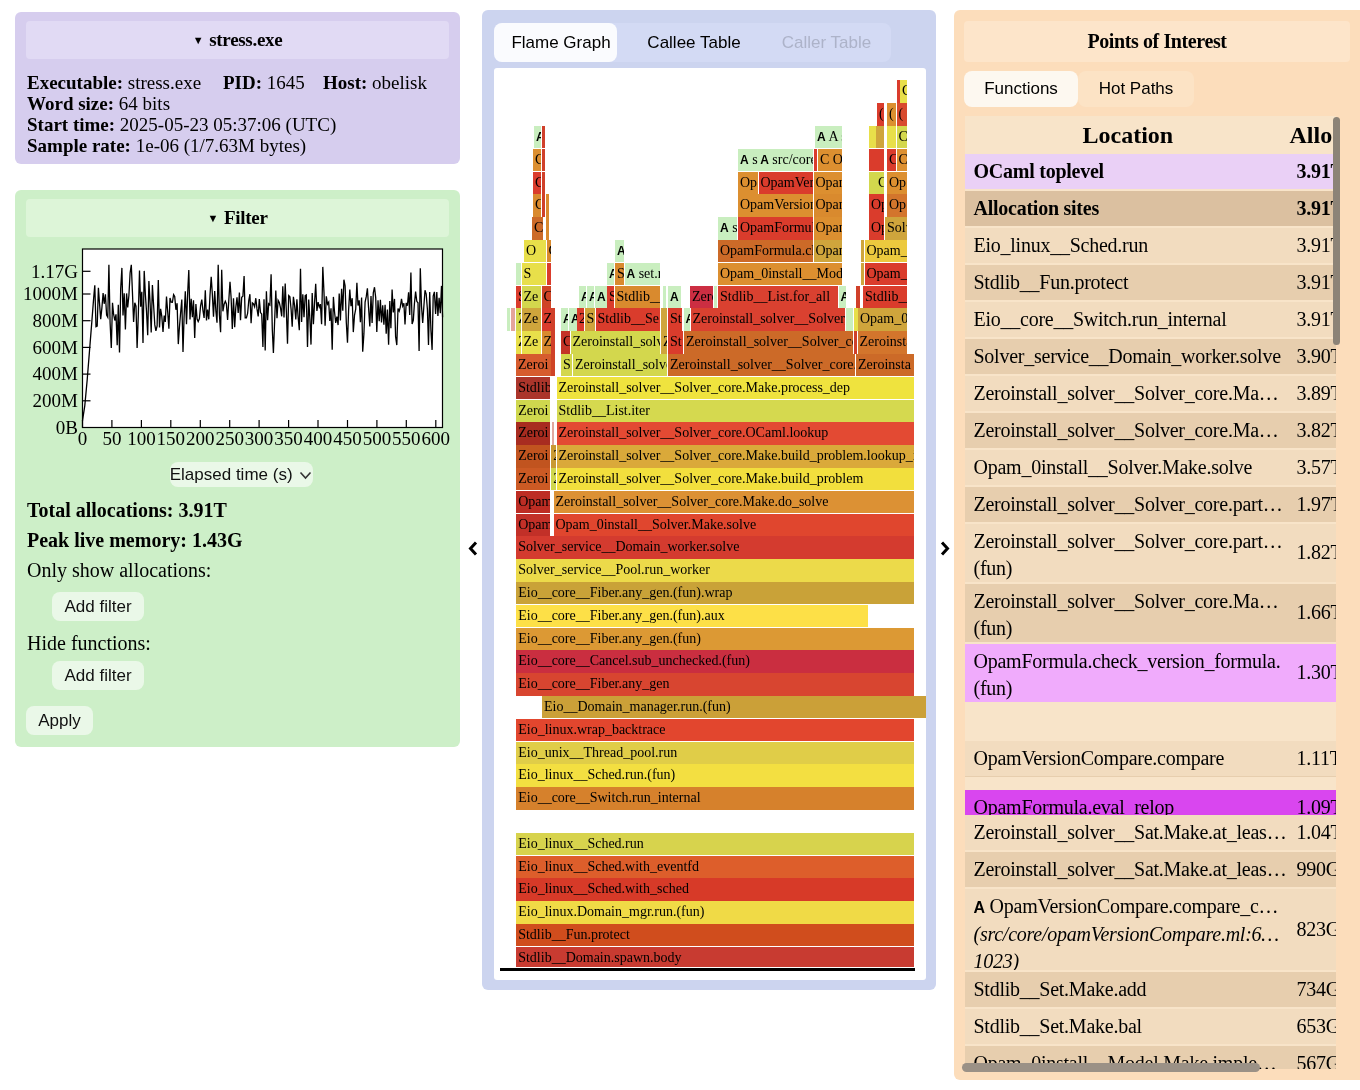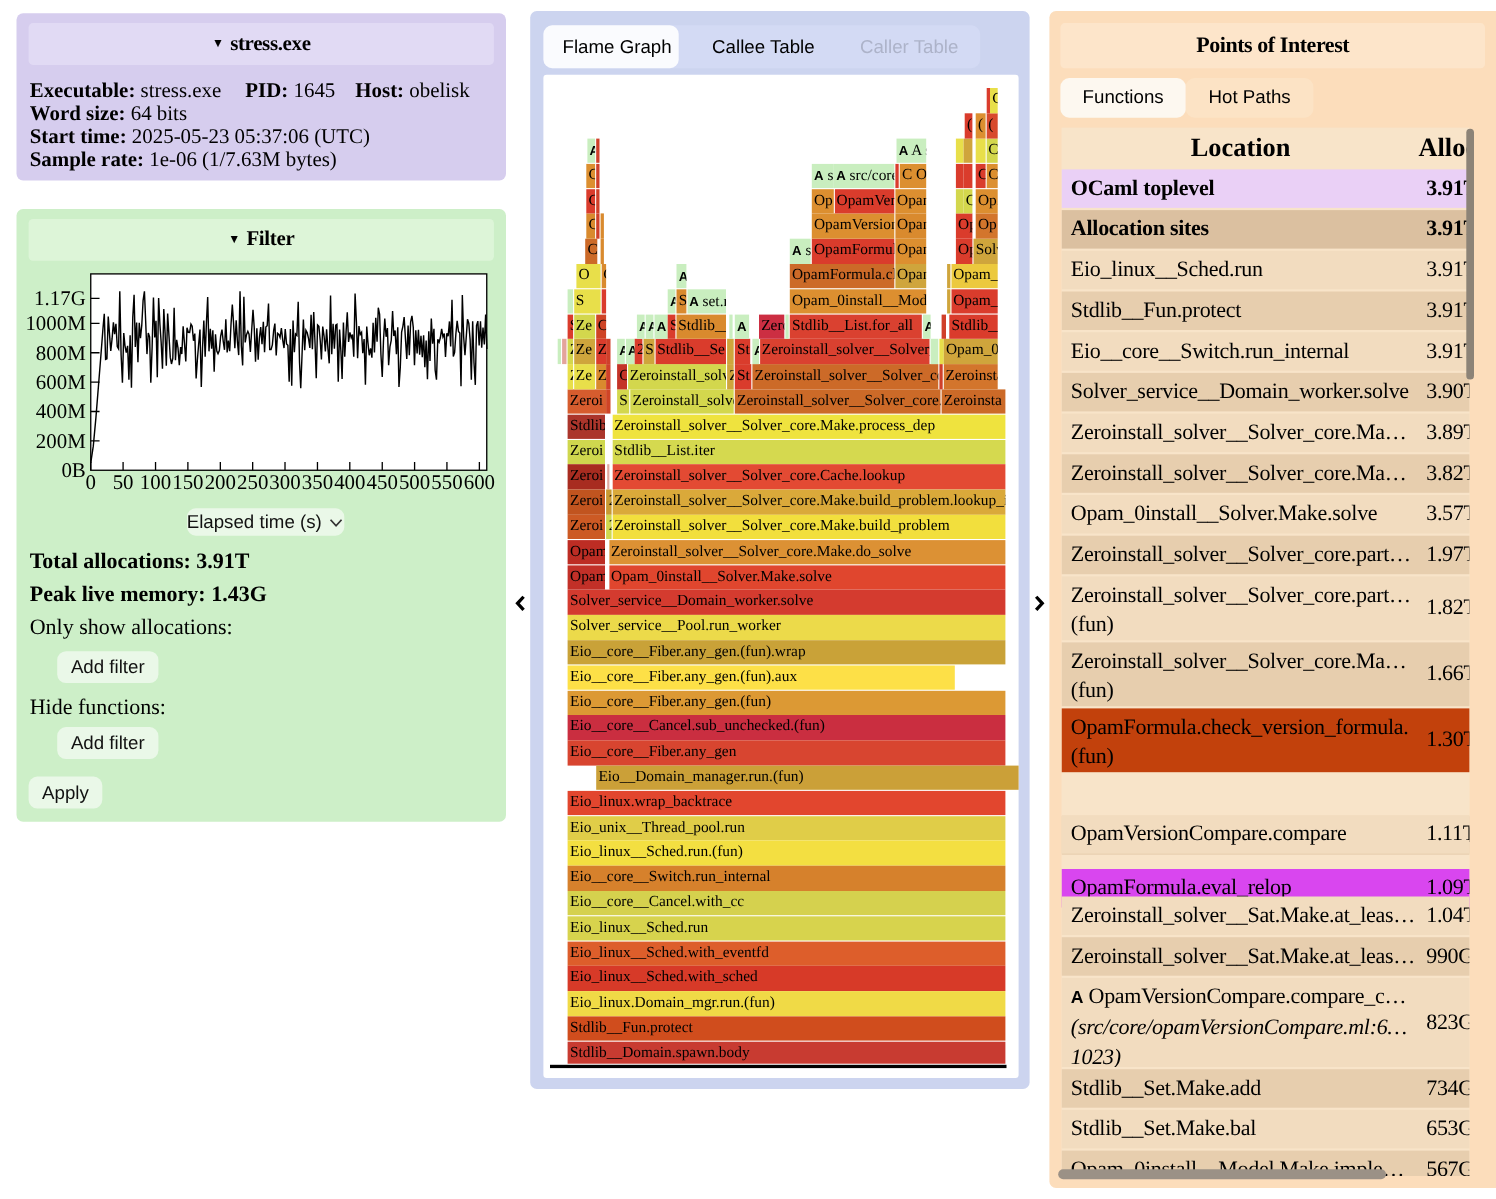--- a/index.html
+++ b/index.html
@@ -113,38 +113,37 @@
 <div id="mid">
  <div id="tabbar">
   <div class="t" style="left:0;width:123px;background:#fafbfe;border-radius:8px;text-indent:11px">Flame Graph</div>
   <div class="t" style="left:123px;width:145px;text-indent:9px">Callee Table</div>
   <div class="t" style="left:268px;width:129px;color:#adb3c9">Caller Table</div>
  </div>
  <div id="flamebox">
       <div id="flame">
 <i style="left:556.5px;top:376.8px;width:357.8px;height:22.4px;background:#efe33e;">Zeroinstall_solver__Solver_core.Make.process_dep</i>
 <i style="left:556.5px;top:399.6px;width:357.8px;height:22.4px;background:#d5d94f;">Stdlib__List.iter</i>
-<i style="left:556.5px;top:422.4px;width:357.8px;height:22.4px;background:#e34a33;">Zeroinstall_solver__Solver_core.Cache.lookup</i>
+<i style="left:556.5px;top:422.4px;width:357.8px;height:22.4px;background:#e34a33;">Zeroinstall_solver__Solver_core.OCaml.lookup</i>
 <i style="left:556.5px;top:445.2px;width:357.8px;height:22.4px;background:#daa93a;">Zeroinstall_solver__Solver_core.Make.build_problem.lookup_impl</i>
 <i style="left:556.5px;top:468.0px;width:357.8px;height:22.4px;background:#f2df3d;">Zeroinstall_solver__Solver_core.Make.build_problem</i>
 <i style="left:553.5px;top:490.8px;width:360.8px;height:22.4px;background:#dc9134;">Zeroinstall_solver__Solver_core.Make.do_solve</i>
 <i style="left:553.5px;top:513.6px;width:360.8px;height:22.4px;background:#e0462e;">Opam_0install__Solver.Make.solve</i>
 <i style="left:516.2px;top:536.4px;width:398.1px;height:22.4px;background:#d43b2f;">Solver_service__Domain_worker.solve</i>
 <i style="left:516.2px;top:559.2px;width:398.1px;height:22.4px;background:#ecda4a;">Solver_service__Pool.run_worker</i>
 <i style="left:516.2px;top:582.0px;width:398.1px;height:22.4px;background:#c9a238;">Eio__core__Fiber.any_gen.(fun).wrap</i>
 <i style="left:516.2px;top:604.8px;width:352px;height:22.4px;background:#fde047;">Eio__core__Fiber.any_gen.(fun).aux</i>
 <i style="left:516.2px;top:627.6px;width:398.1px;height:22.4px;background:#dc9934;">Eio__core__Fiber.any_gen.(fun)</i>
 <i style="left:516.2px;top:650.4px;width:398.1px;height:22.4px;background:#ca2e40;">Eio__core__Cancel.sub_unchecked.(fun)</i>
 <i style="left:516.2px;top:673.2px;width:398.1px;height:22.4px;background:#d84530;">Eio__core__Fiber.any_gen</i>
 <i style="left:542px;top:696.0px;width:398.1px;height:22.4px;background:#cba038;">Eio__Domain_manager.run.(fun)</i>
 <i style="left:516.2px;top:741.6px;width:398.1px;height:22.4px;background:#e0cd48;">Eio_unix__Thread_pool.run</i>
 <i style="left:516.2px;top:718.8px;width:398.1px;height:22.4px;background:#e2462e;">Eio_linux.wrap_backtrace</i>
 <i style="left:516.2px;top:764.4px;width:398.1px;height:22.4px;background:#f3df41;">Eio_linux__Sched.run.(fun)</i>
 <i style="left:516.2px;top:787.2px;width:398.1px;height:22.4px;background:#d6812c;">Eio__core__Switch.run_internal</i>
-<i style="left:516.2px;top:810.0px;width:398.1px;height:22.4px;background:#d5d14e;">Eio__core__Cancel.with_cc</i>
 <i style="left:516.2px;top:832.8px;width:398.1px;height:22.4px;background:#d7d34d;">Eio_linux__Sched.run</i>
 <i style="left:516.2px;top:855.6px;width:398.1px;height:22.4px;background:#dd5e2b;">Eio_linux__Sched.with_eventfd</i>
 <i style="left:516.2px;top:878.4px;width:398.1px;height:22.4px;background:#d73a28;">Eio_linux__Sched.with_sched</i>
 <i style="left:516.2px;top:901.2px;width:398.1px;height:22.4px;background:#f0da46;">Eio_linux.Domain_mgr.run.(fun)</i>
 <i style="left:516.2px;top:924.0px;width:398.1px;height:22.4px;background:#d04d1d;">Stdlib__Fun.protect</i>
 <i style="left:516.2px;top:946.8px;width:398.1px;height:20.5px;background:#c83b31;">Stdlib__Domain.spawn.body</i>
 <i style="left:516.2px;top:376.8px;width:34.3px;height:22.4px;background:#ab352b;">Stdlib</i>
 <i style="left:516.2px;top:399.6px;width:34.3px;height:22.4px;background:#cfd74e;">Zeroi</i>
 <i style="left:516.2px;top:422.4px;width:34.3px;height:22.4px;background:#a82c20;">Zeroi</i>
 <i style="left:516.2px;top:445.2px;width:34.3px;height:22.4px;background:#c1541f;">Zeroi</i>
@@ -325,21 +324,21 @@
         <span class="pv" style="top:4px">1.97T</span>
       </div>
 <div class="prow" style="top:408px;height:58px;background:#f2dcbf;font-weight:normal;">
         <span class="pl">Zeroinstall_solver__Solver_core.part…<br>(fun)</span>
         <span class="pv" style="top:15px">1.82T</span>
       </div>
 <div class="prow" style="top:468px;height:58px;background:#e7ceae;font-weight:normal;">
         <span class="pl">Zeroinstall_solver__Solver_core.Ma…<br>(fun)</span>
         <span class="pv" style="top:15px">1.66T</span>
       </div>
-<div class="prow" style="top:528px;height:58px;background:#c2410c;font-weight:normal;">
+<div class="prow" style="top:528px;height:58px;background:#f0abfc;font-weight:normal;">
         <span class="pl">OpamFormula.check_version_formula.<br>(fun)</span>
         <span class="pv" style="top:15px">1.30T</span>
       </div>
 <div class="prow" style="top:588px;height:35px;background:#e7ceae;font-weight:normal;margin-top:38px;">
         <span class="pl">Opam_0install__Model.Make.meets_…</span>
         <span class="pv" style="top:4px">1.30T</span>
       </div>
 <div class="prow" style="top:625px;height:35px;background:#f2dcbf;font-weight:normal;">
         <span class="pl">OpamVersionCompare.compare</span>
         <span class="pv" style="top:4px">1.11T</span>

